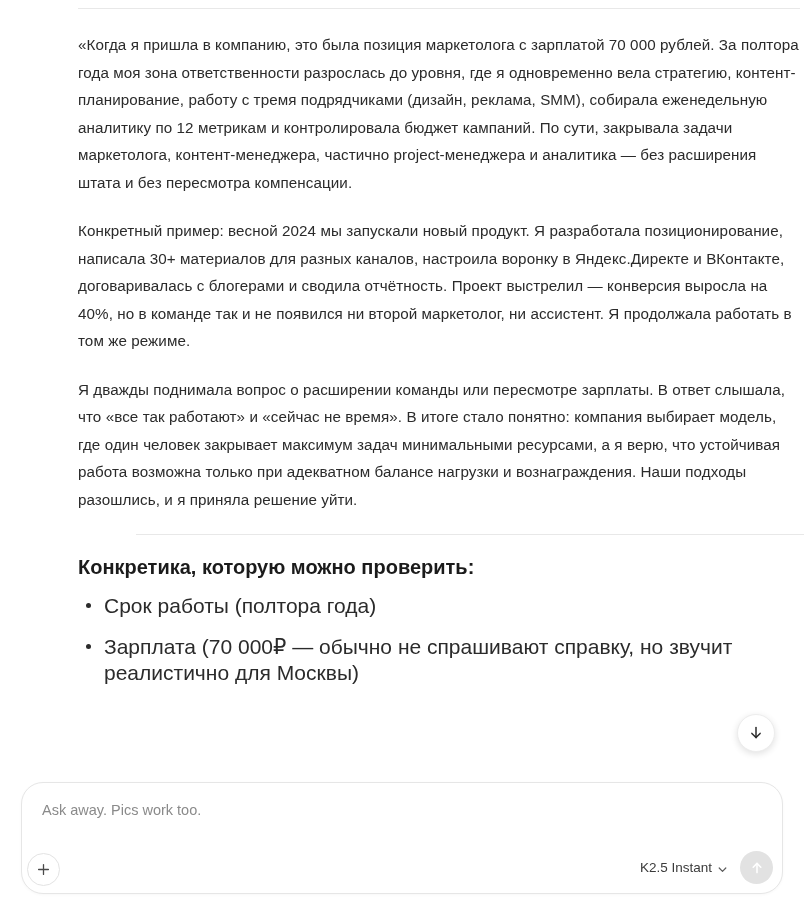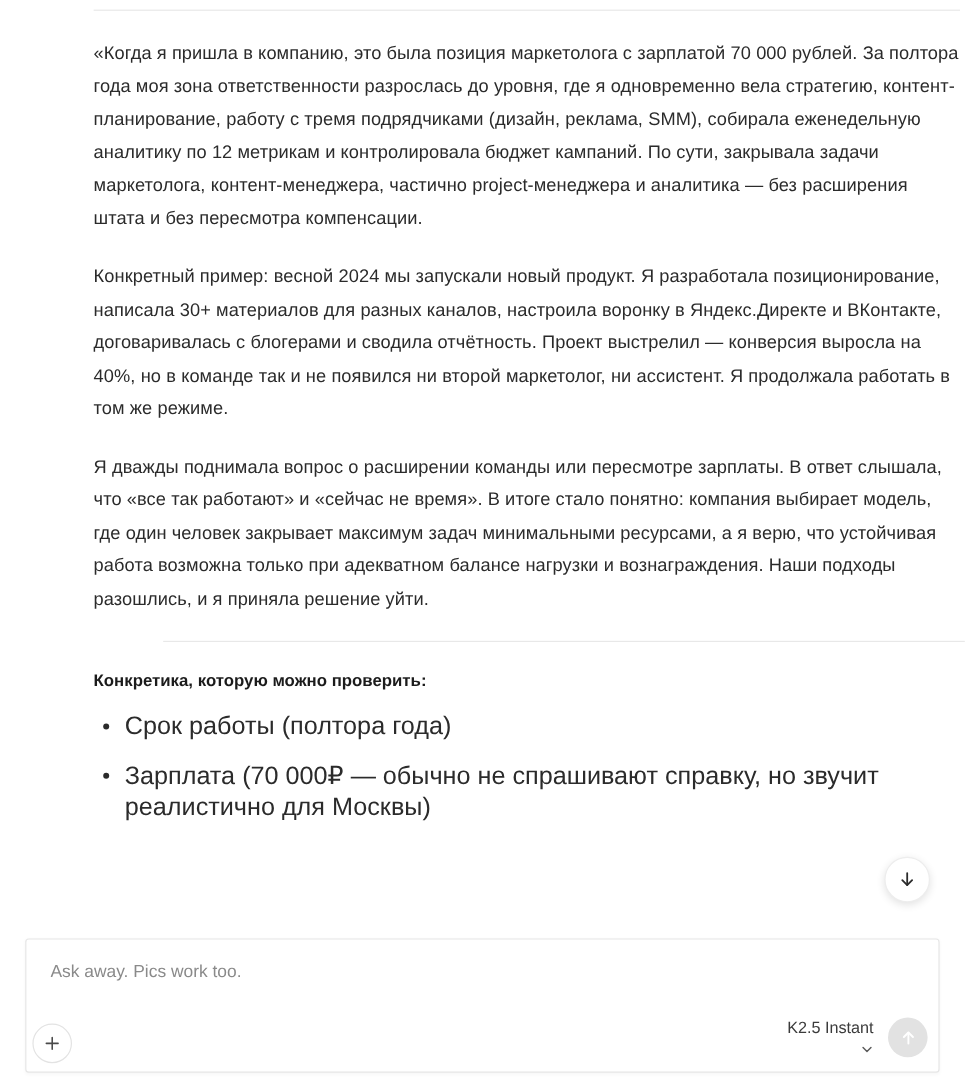--- a/index.html
+++ b/index.html
@@ -50,21 +50,21 @@
     line-height: 27.5px;
     color: #2b2b2b;
     margin: 0 0 21px 0;
     letter-spacing: 0.005em;
     max-width: 726px;
   }
 
   .para.first { margin-top: 22px; }
 
   .section-title {
-    font-size: 14px;
+    font-size: 20px;
     line-height: 27px;
     color: #1b1b1b;
     font-weight: 700;
     margin: 19px 0 12px 0;
   }
 
   .bullet-list {
     list-style: none;
     margin: 0;
     padding: 0;
@@ -119,21 +119,21 @@
     z-index: 4;
   }
 
   .composer {
     position: absolute;
     left: 21px;
     top: 12px;
     width: 762px;
     height: 112px;
     border: 1px solid #e6e6e6;
-    border-radius: 3px;
+    border-radius: 22px;
     background: #ffffff;
     box-shadow: 0 1px 3px rgba(0,0,0,0.03);
   }
 
   .composer-input {
     position: absolute;
     left: 20px;
     top: 17px;
     right: 20px;
     font-size: 14.5px;
@@ -175,21 +175,20 @@
 
   .model-select {
     display: flex;
     align-items: flex-end;
     gap: 5px;
     font-size: 13.5px;
     color: #3b3b3b;
     cursor: pointer;
     padding: 4px 2px;
     user-select: none;
-    flex-direction: column;
   }
   .model-select svg { display: block; }
 
   .send-btn {
     width: 33px;
     height: 33px;
     border-radius: 50%;
     background: #e2e2e2;
     border: none;
     display: flex;

